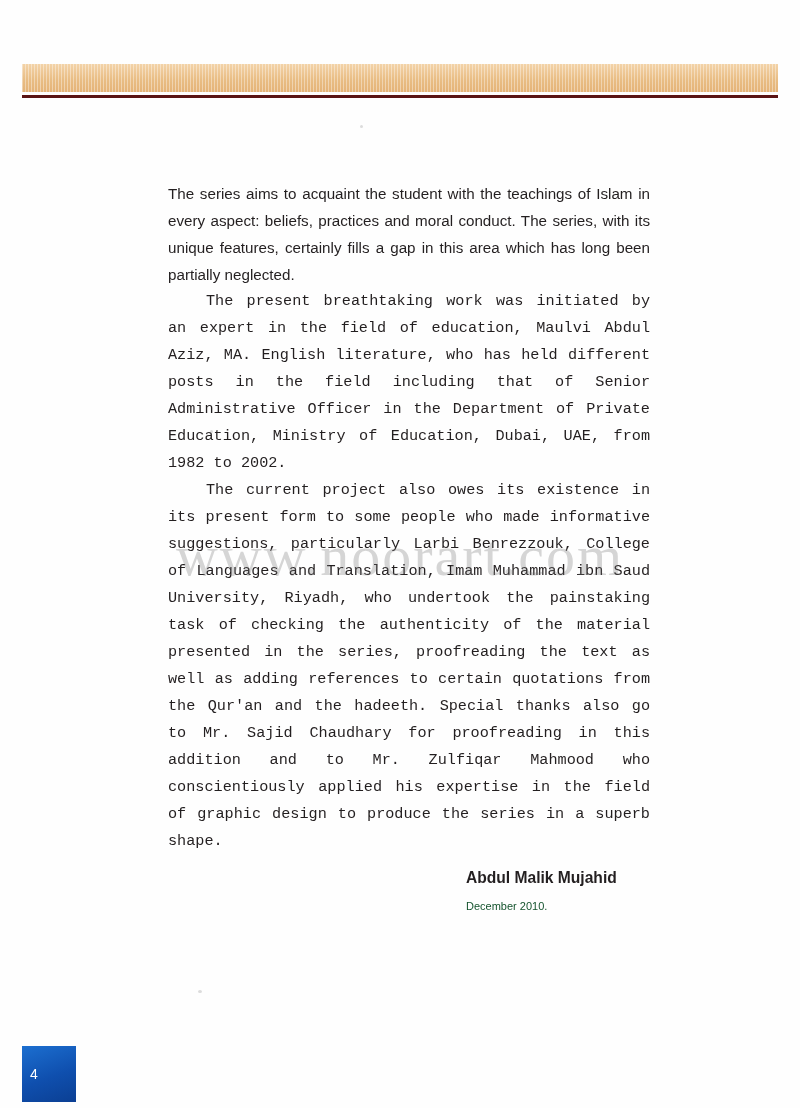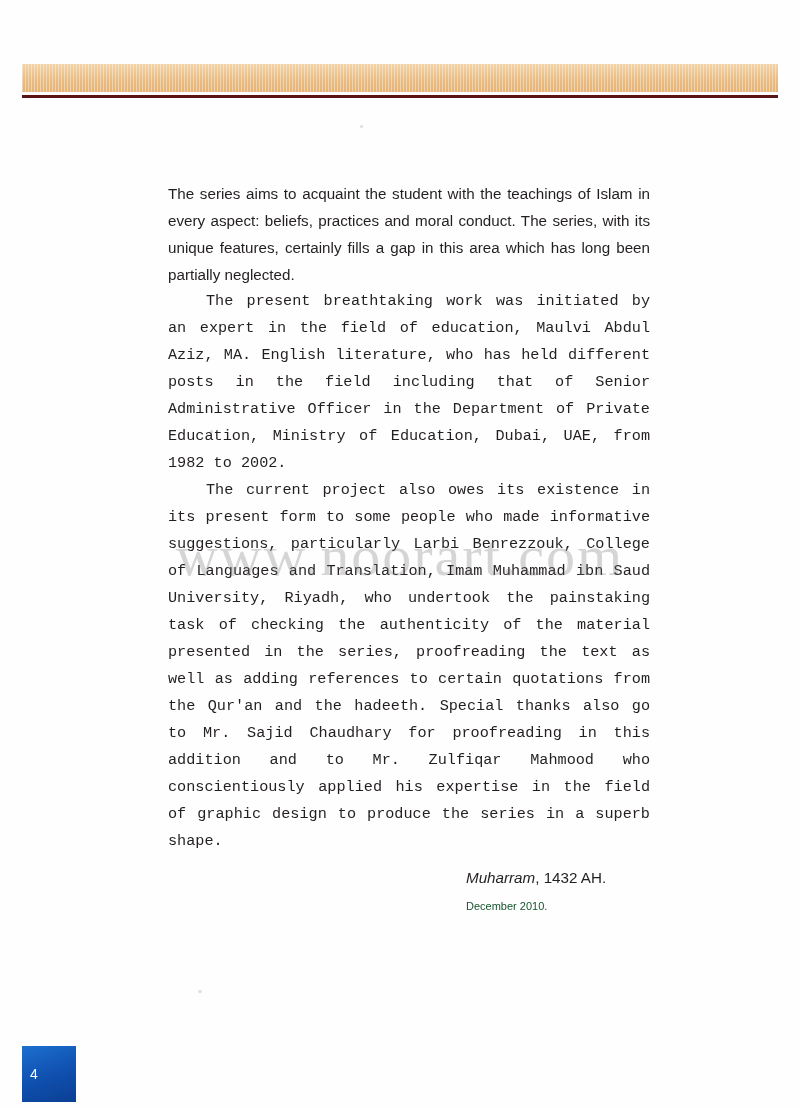--- a/index.html
+++ b/index.html
@@ -139,21 +139,21 @@
   <div class="header-band"></div>
   <div class="header-rule"></div>
 
   <div class="content">
     <p class="para">The series aims to acquaint the student with the teachings of Islam in every aspect: beliefs, practices and moral conduct. The series, with its unique features, certainly fills a gap in this area which has long been partially neglected.</p>
     <p class="para">The present breathtaking work was initiated by an expert in the field of education, Maulvi Abdul Aziz, MA. English literature, who has held different posts in the field including that of Senior Administrative Officer in the Department of Private Education, Ministry of Education, Dubai, UAE, from 1982 to 2002.</p>
     <p class="para">The current project also owes its existence in its present form to some people who made informative suggestions, particularly Larbi Benrezzouk, College of Languages and Translation, Imam Muhammad ibn Saud University, Riyadh, who undertook the painstaking task of checking the authenticity of the material presented in the series, proofreading the text as well as adding references to certain quotations from the Qur'an and the hadeeth. Special thanks also go to Mr. Sajid Chaudhary for proofreading in this addition and to Mr. Zulfiqar Mahmood who conscientiously applied his expertise in the field of graphic design to produce the series in a superb shape.</p>
   </div>
 
   <div class="signature">
-    <div class="sig-date"><span class="ital">Muharram</span><span>, 1432 AH.</span></div>
+    <div class="sig-name">Abdul Malik Mujahid</div>
     <div class="sig-year">December 2010.</div>
   </div>
 
   <div class="watermark">www.noorart.com</div>
 
   <div class="speck" style="left:210px; top:430px; width:3px; height:3px;"></div>
   <div class="speck" style="left:198px; top:990px; width:4px; height:3px;"></div>
   <div class="speck" style="left:360px; top:125px; width:3px; height:3px;"></div>
 
   <div class="page-num-box"></div>

